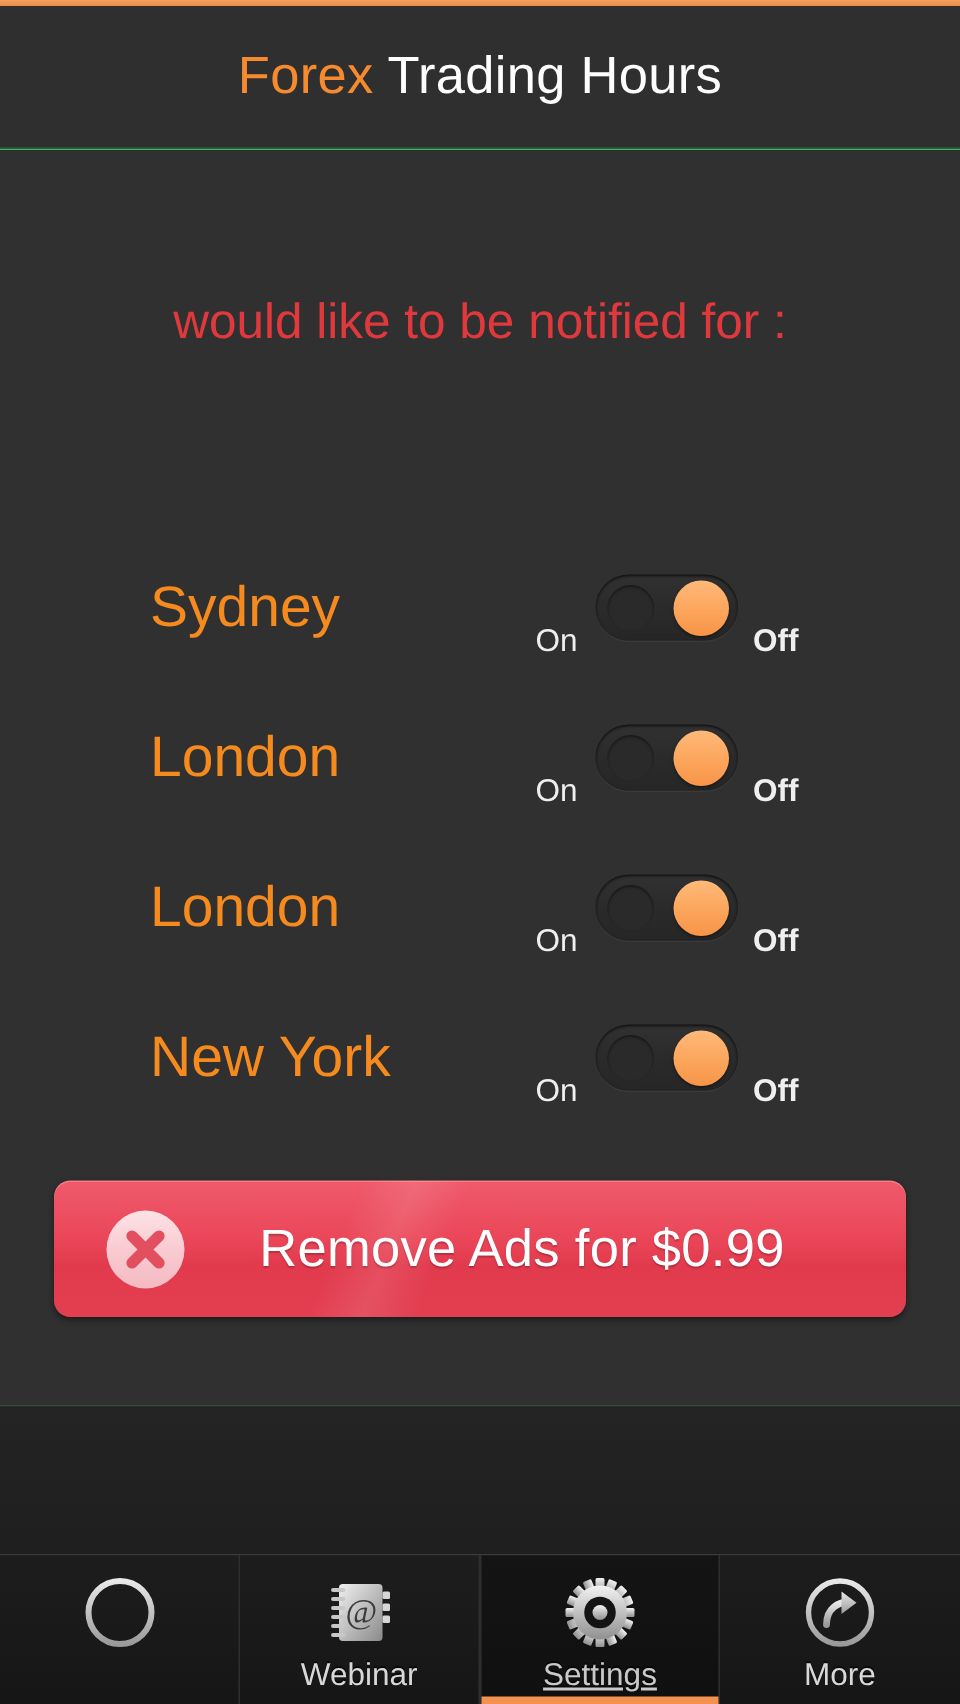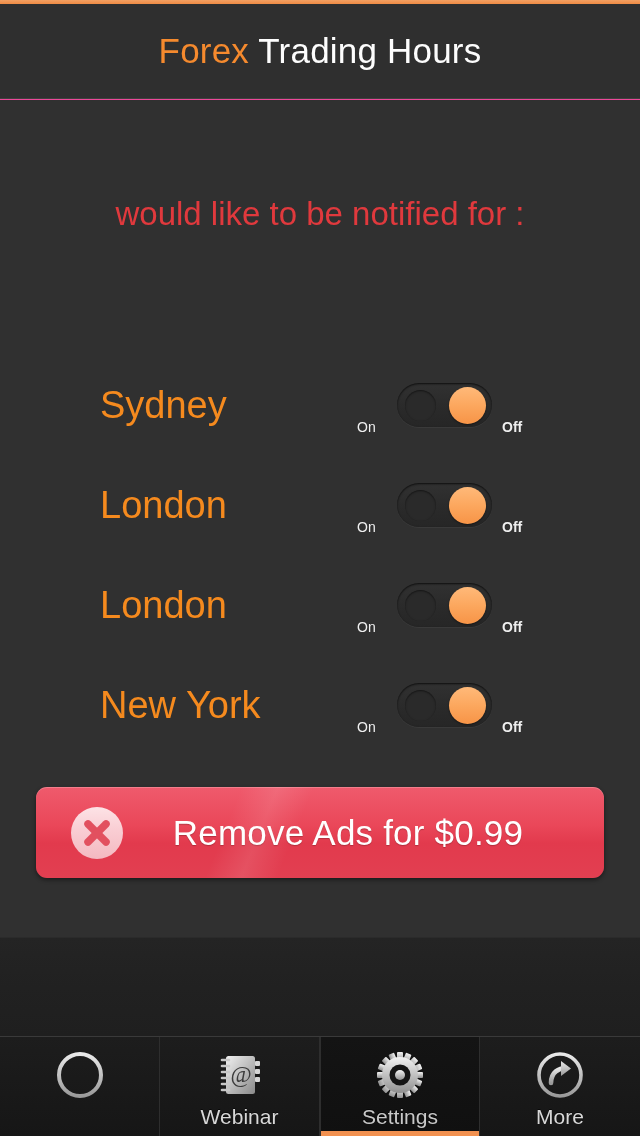--- a/index.html
+++ b/index.html
@@ -10,21 +10,21 @@
   }
   body {
     font-family: "Liberation Sans", sans-serif;
     -webkit-font-smoothing: antialiased;
   }
   #screen {
     position: relative;
     width: 640px;
     height: 1136px;
     overflow: hidden;
-    background: #ec4899;
+    background: #22c55e;
   }
 
   
   #accent-bar {
     position: absolute;
     left: 0; top: 0;
     width: 640px; height: 4px;
     background: linear-gradient(180deg, #f2a063 0%, #ef8b44 100%);
   }
 
@@ -90,21 +90,21 @@
     white-space: nowrap;
   }
   .toggle-group {
     position: absolute;
     left: 357px;
     display: flex;
     align-items: center;
   }
   .toggle-label {
     color: #efefef;
-    font-size: 14px;
+    font-size: 21px;
     line-height: 21px;
     white-space: nowrap;
     margin-top: 44px;
   }
   .toggle-label.on  { width: 33px; text-align: left; }
   .toggle-label.off { width: 40px; text-align: left; margin-left: 10px; font-weight: bold; }
   .toggle-switch {
     position: relative;
     width: 95px;
     height: 44px;
@@ -233,21 +233,21 @@
     display: block;
   }
   .tab-label {
     margin-top: 3px;
     color: #d8d8d8;
     font-size: 21px;
     line-height: 24px;
     white-space: nowrap;
     text-shadow: 0 -1px 0 rgba(0,0,0,0.6);
   }
-  .tab-item.active .tab-label { color: #c9c9c9; }
+  .tab-item.active .tab-label { color: #c9c9c9; text-decoration: underline; }
 </style>
 </head>
 <body>
 
 <div id="screen">
 
   <div id="accent-bar"></div>
 
   <div id="header">
     <div id="header-title">

